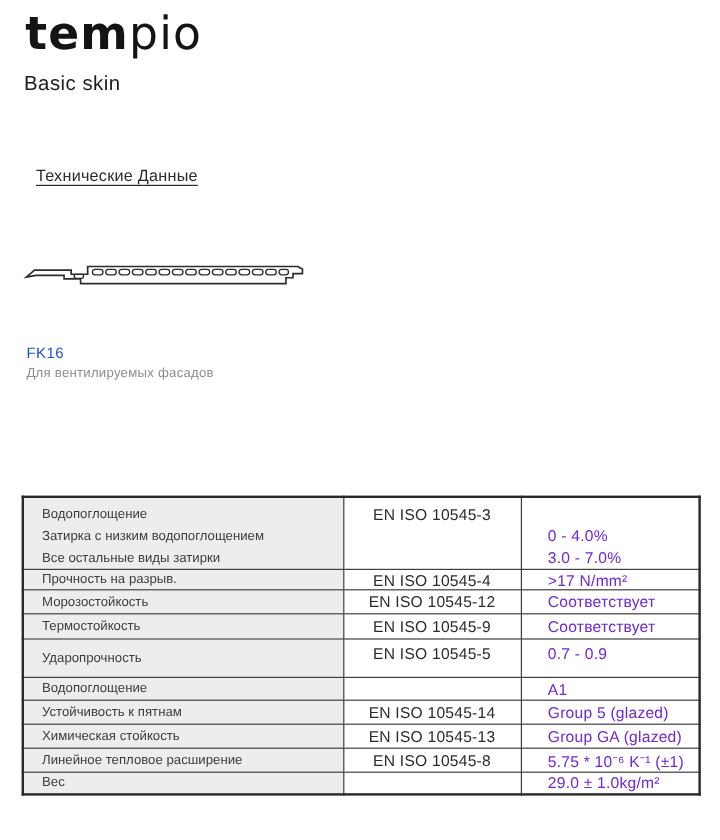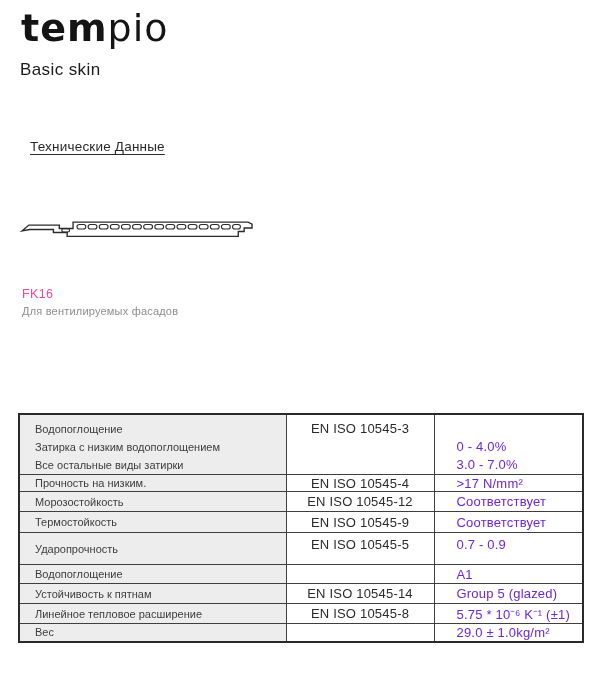--- a/index.html
+++ b/index.html
@@ -19,21 +19,21 @@
   
   .section-heading { position: absolute; left: 30px; top: 139px; font-size: 13.5px;
           color: #2a2a2a; text-decoration: underline; text-underline-offset: 3px;
           letter-spacing: .2px; }
 
   
   .drawing { position: absolute; left: 18px; top: 212px; width: 236px; height: 34px; }
 
   
   .product-code { position: absolute; left: 22px; top: 287px; font-size: 12.5px;
-          color: #ec4899; letter-spacing: .4px; }
+          color: #1d4ed8; letter-spacing: .4px; }
   .product-desc { position: absolute; left: 22px; top: 305px; font-size: 11px;
           color: #8d8d8d; letter-spacing: .2px; text-align: right; }
 
   
   table.spec { position: absolute; left: 18px; top: 413px; width: 564px;
           border-collapse: collapse; table-layout: fixed;
           border: 2px solid #2a2a2a; }
   table.spec td { border: 1px solid #3f3f3f; overflow: hidden; }
   td.c1 { width: 267px; background: #ededed; font-size: 11px; color: #3d3d3d;
           padding-left: 15px; vertical-align: middle; }
@@ -107,21 +107,21 @@
         <div class="line">Затирка с низким водопоглощением</div>
         <div class="line">Все остальные виды затирки</div>
       </td>
       <td class="c2">EN ISO 10545-3</td>
       <td class="c3">
         <div class="line">0 - 4.0%</div>
         <div class="line">3.0 - 7.0%</div>
       </td>
     </tr>
     <tr class="r2">
-      <td class="c1">Прочность на низким.</td>
+      <td class="c1">Прочность на разрыв.</td>
       <td class="c2">EN ISO 10545-4</td>
       <td class="c3">&gt;17 N/mm²</td>
     </tr>
     <tr class="r3">
       <td class="c1">Морозостойкость</td>
       <td class="c2">EN ISO 10545-12</td>
       <td class="c3 val-small">Соответствует</td>
     </tr>
     <tr class="r4">
       <td class="c1">Термостойкость</td>
@@ -136,20 +136,25 @@
     <tr class="r6">
       <td class="c1">Водопоглощение</td>
       <td class="c2"></td>
       <td class="c3">A1</td>
     </tr>
     <tr class="r7">
       <td class="c1">Устойчивость к пятнам</td>
       <td class="c2">EN ISO 10545-14</td>
       <td class="c3">Group 5 (glazed)</td>
     </tr>
+    <tr class="r8">
+      <td class="c1">Химическая стойкость</td>
+      <td class="c2">EN ISO 10545-13</td>
+      <td class="c3">Group GA (glazed)</td>
+    </tr>
     <tr class="r9">
       <td class="c1">Линейное тепловое расширение</td>
       <td class="c2">EN ISO 10545-8</td>
       <td class="c3">5.75 * 10⁻⁶ K⁻¹ (±1)</td>
     </tr>
     <tr class="r10">
       <td class="c1">Вес</td>
       <td class="c2"></td>
       <td class="c3">29.0 ± 1.0kg/m²</td>
     </tr>

